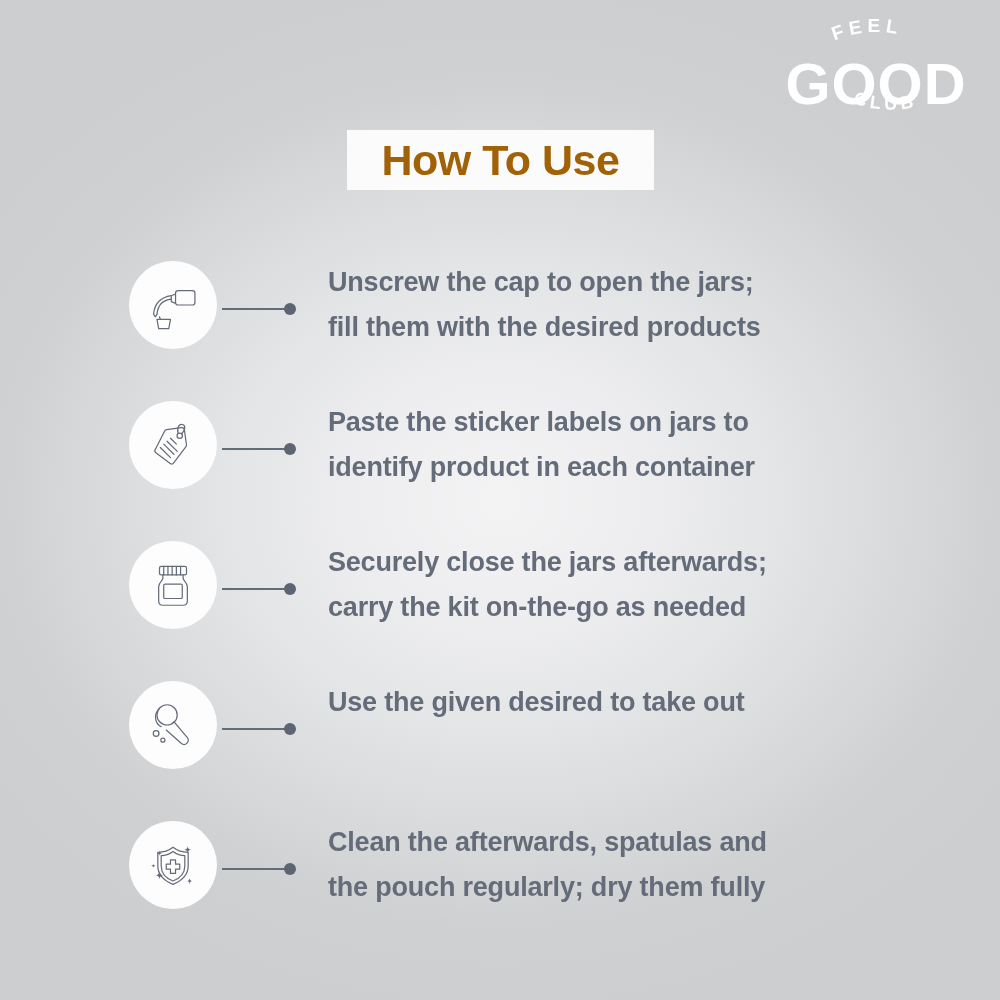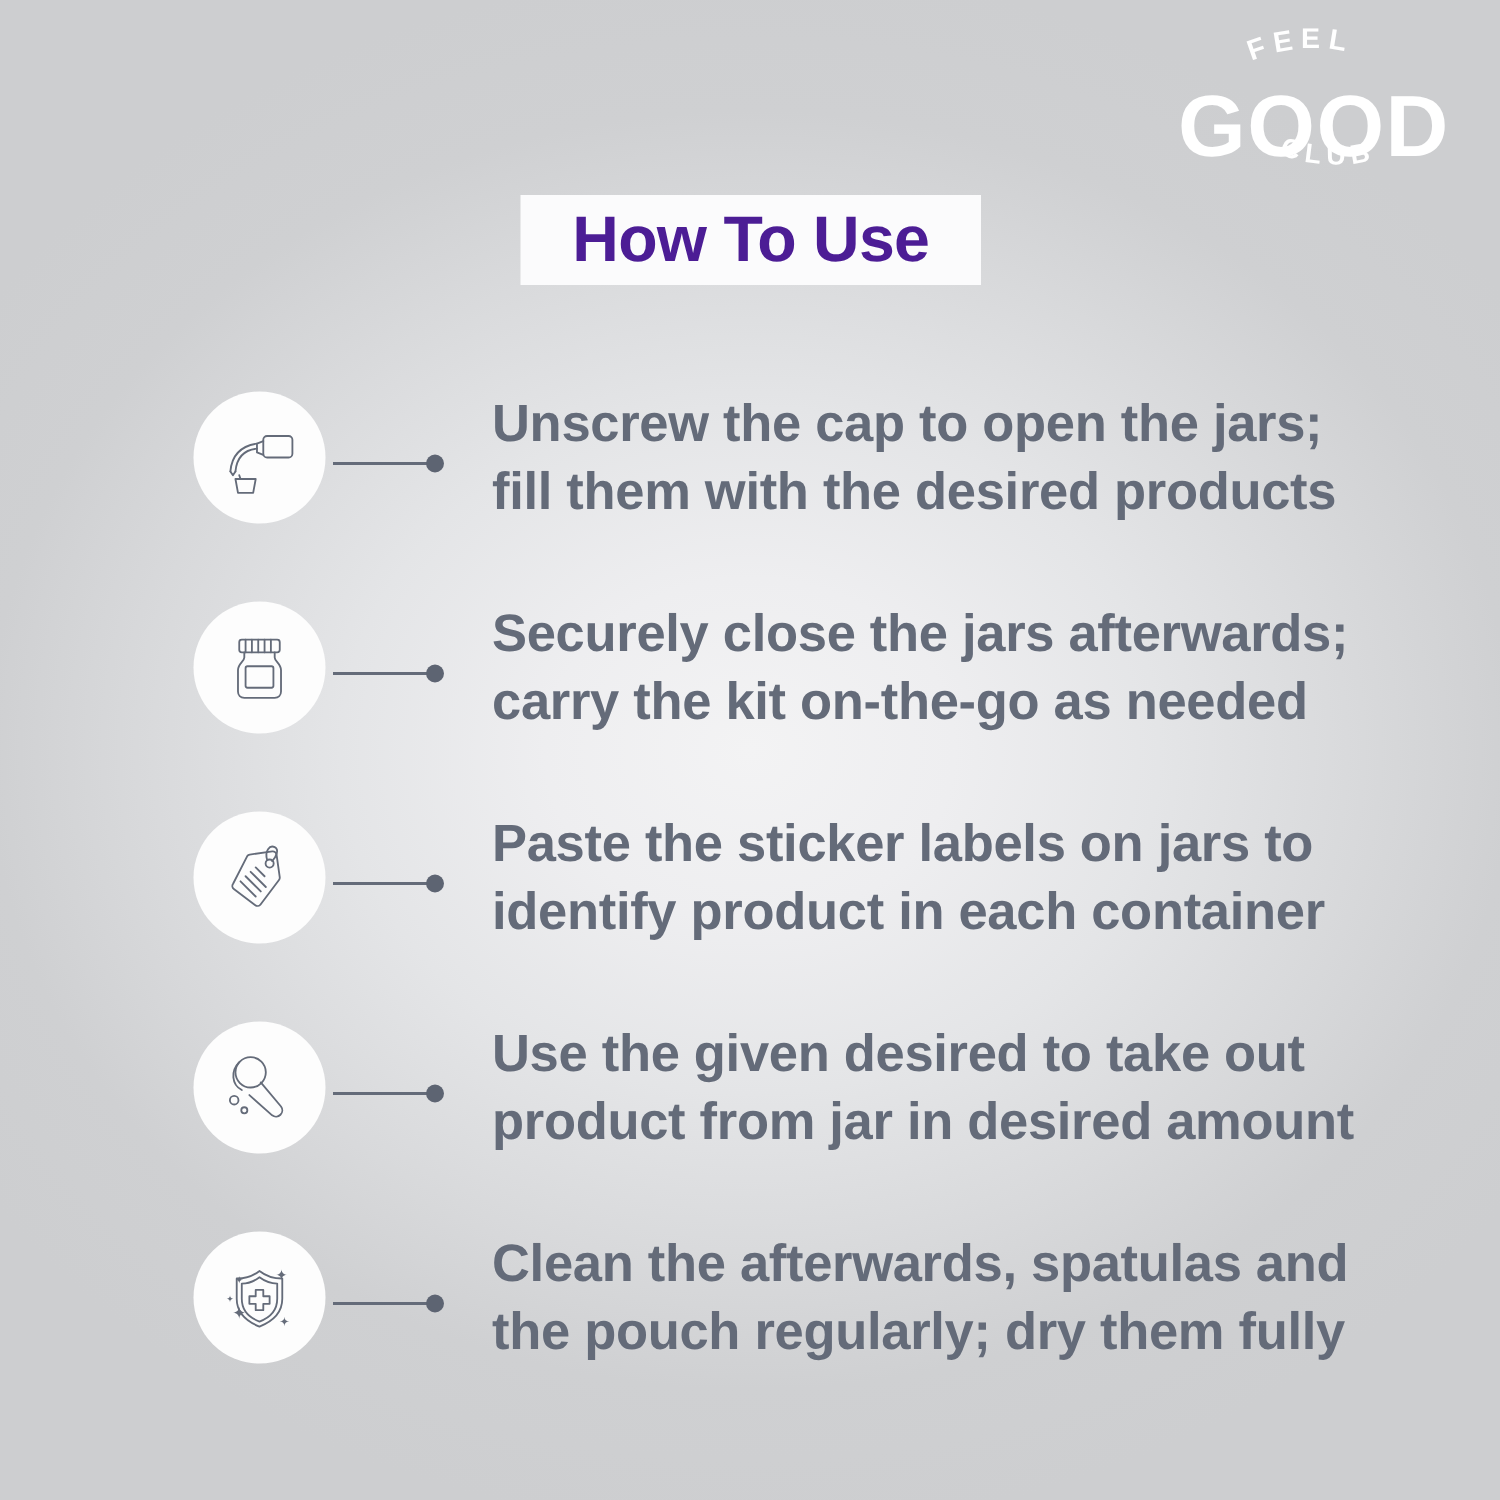--- a/index.html
+++ b/index.html
@@ -57,21 +57,21 @@
     background: #fbfbfc;
     display: flex;
     align-items: center;
     justify-content: center;
     box-sizing: border-box;
   }
   .title-text {
     font-size: 43px;
     font-weight: 700;
     letter-spacing: -0.5px;
-    color: #4c1d95;
+    color: #a16207;
     line-height: 1;
     white-space: nowrap;
   }
 
   
   .steps {
     position: absolute;
     left: 0;
     top: 240px;
     width: 1000px;
@@ -134,21 +134,21 @@
     height: 12px;
     border-radius: 50%;
     background: #5d6472;
   }
 
   .step-text {
     position: absolute;
     left: 328px;
     top: 20px;
     width: 600px;
-    font-size: 35px;
+    font-size: 27px;
     font-weight: 700;
     line-height: 45px;
     letter-spacing: -0.2px;
     color: #646b79;
   }
   .step-text .ln { display: block; white-space: nowrap; }
 </style>
 </head>
 <body>
 
@@ -194,72 +194,71 @@
       </div>
       <div class="step-text">
         <span class="ln">Unscrew the cap to open the jars;</span>
         <span class="ln">fill them with the desired products</span>
       </div>
     </div>
 
     <div class="step">
       <div class="icon-badge">
         <svg viewBox="0 0 64 64" xmlns="http://www.w3.org/2000/svg">
+          <path d="M27 13 h18 a3 3 0 0 1 3 3 v18 a3 3 0 0 1 -0.9 2.1 L30 53.2 a3 3 0 0 1 -4.2 0 L10.8 38.2 a3 3 0 0 1 0 -4.2 L24.9 13.9 A3 3 0 0 1 27 13 z" transform="rotate(-8 32 33)"></path>
+          <circle cx="40" cy="21" r="3.2"></circle>
+          <path d="M38 18 C 36 11, 40 6, 44 8 C 48 10, 45 16, 42 19"></path>
+          <path d="M17 35 l12 12 M21 31 l12 12 M25 27.5 l12 12 M29 24 l7 7"></path>
+        </svg>
+      </div>
+      <div class="connector">
+        <div class="line"></div>
+        <div class="dot"></div>
+      </div>
+      <div class="step-text">
+        <span class="ln">Paste the sticker labels on jars to</span>
+        <span class="ln">identify product in each container</span>
+      </div>
+    </div>
+
+    <div class="step">
+      <div class="icon-badge">
+        <svg viewBox="0 0 64 64" xmlns="http://www.w3.org/2000/svg">
           <rect x="16" y="10" width="32" height="10" rx="2"></rect>
           <path d="M21 10 v10 M26 10 v10 M31 10 v10 M36 10 v10 M41 10 v10"></path>
           <path d="M20 20 v4 c0 3 -5 5 -5 10 v17 c0 3 2 5 5 5 h24 c3 0 5 -2 5 -5 V34 c0 -5 -5 -7 -5 -10 v-4"></path>
           <rect x="21" y="31" width="22" height="17" rx="1.5"></rect>
         </svg>
       </div>
       <div class="connector">
         <div class="line"></div>
         <div class="dot"></div>
       </div>
       <div class="step-text">
         <span class="ln">Securely close the jars afterwards;</span>
         <span class="ln">carry the kit on-the-go as needed</span>
-      </div>
-    </div>
-
-    <div class="step">
-      <div class="icon-badge">
-        <svg viewBox="0 0 64 64" xmlns="http://www.w3.org/2000/svg">
-          <path d="M27 13 h18 a3 3 0 0 1 3 3 v18 a3 3 0 0 1 -0.9 2.1 L30 53.2 a3 3 0 0 1 -4.2 0 L10.8 38.2 a3 3 0 0 1 0 -4.2 L24.9 13.9 A3 3 0 0 1 27 13 z" transform="rotate(-8 32 33)"></path>
-          <circle cx="40" cy="21" r="3.2"></circle>
-          <path d="M38 18 C 36 11, 40 6, 44 8 C 48 10, 45 16, 42 19"></path>
-          <path d="M17 35 l12 12 M21 31 l12 12 M25 27.5 l12 12 M29 24 l7 7"></path>
-        </svg>
-      </div>
-      <div class="connector">
-        <div class="line"></div>
-        <div class="dot"></div>
-      </div>
-      <div class="step-text">
-        <span class="ln">Paste the sticker labels on jars to</span>
-        <span class="ln">identify product in each container</span>
       </div>
     </div>
 
     <div class="step">
       <div class="icon-badge">
         <svg viewBox="0 0 64 64" xmlns="http://www.w3.org/2000/svg">
           <circle cx="25" cy="20" r="12"></circle>
           <path d="M16 12 C 9 19, 10 30, 18 34"></path>
           <path d="M33 28 L 49 47 a5 5 0 0 1 -7 7 L 24 38"></path>
           <circle cx="12" cy="42" r="3.4"></circle>
           <circle cx="20" cy="50" r="2.4"></circle>
         </svg>
       </div>
       <div class="connector">
         <div class="line"></div>
         <div class="dot"></div>
       </div>
       <div class="step-text">
         <span class="ln">Use the given desired to take out</span>
-        <span class="ln">product from jar in desired amount</span>
       </div>
     </div>
 
     <div class="step">
       <div class="icon-badge">
         <svg viewBox="0 0 64 64" xmlns="http://www.w3.org/2000/svg">
           <path d="M32 11 C 27 15, 20 17, 14 17 v16 c0 11 8 18 18 22 c10 -4 18 -11 18 -22 V17 c-6 0 -13 -2 -18 -6 z"></path>
           <path d="M32 16 C 28 19, 22.5 21 ,18 21 v12 c0 9 6 15 14 18 c8 -3 14 -9 14 -18 V21 c-4.5 0 -10 -2 -14 -5 z"></path>
           <path d="M29 26 h6 v5 h5 v6 h-5 v5 h-6 v-5 h-5 v-6 h5 z"></path>
           <path d="M11 44 c3 0 5 -2 5 -5 c0 3 2 5 5 5 c-3 0 -5 2 -5 5 c0 -3 -2 -5 -5 -5 z" class="solid"></path>

